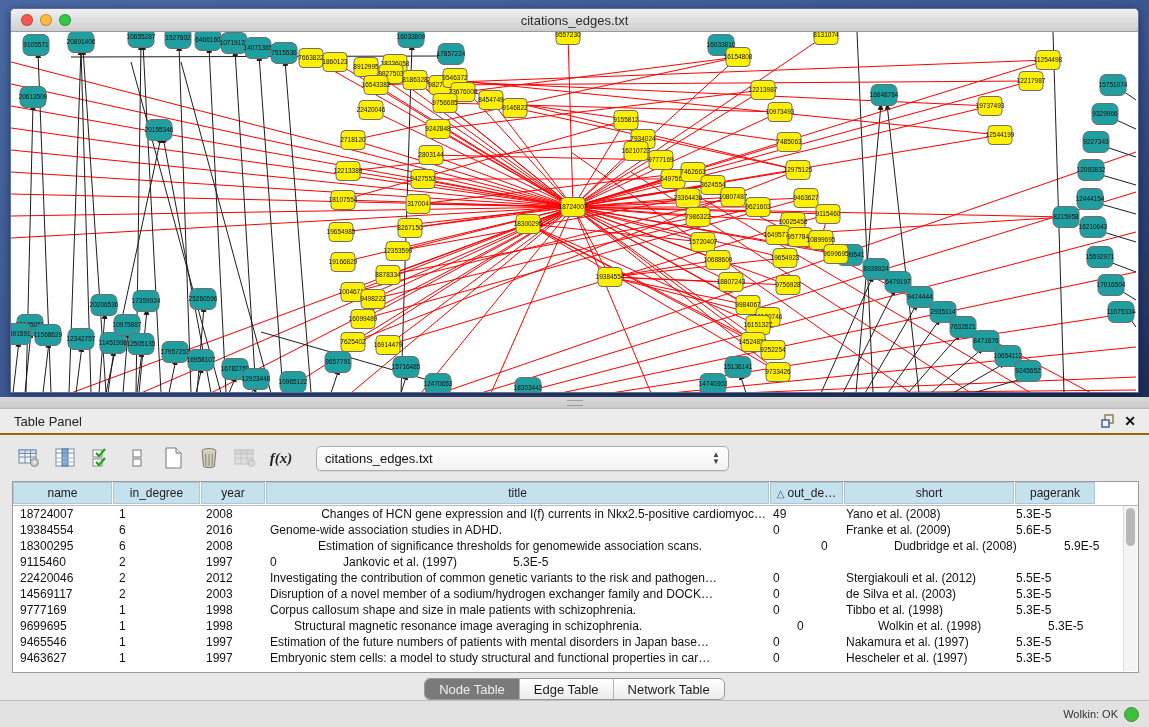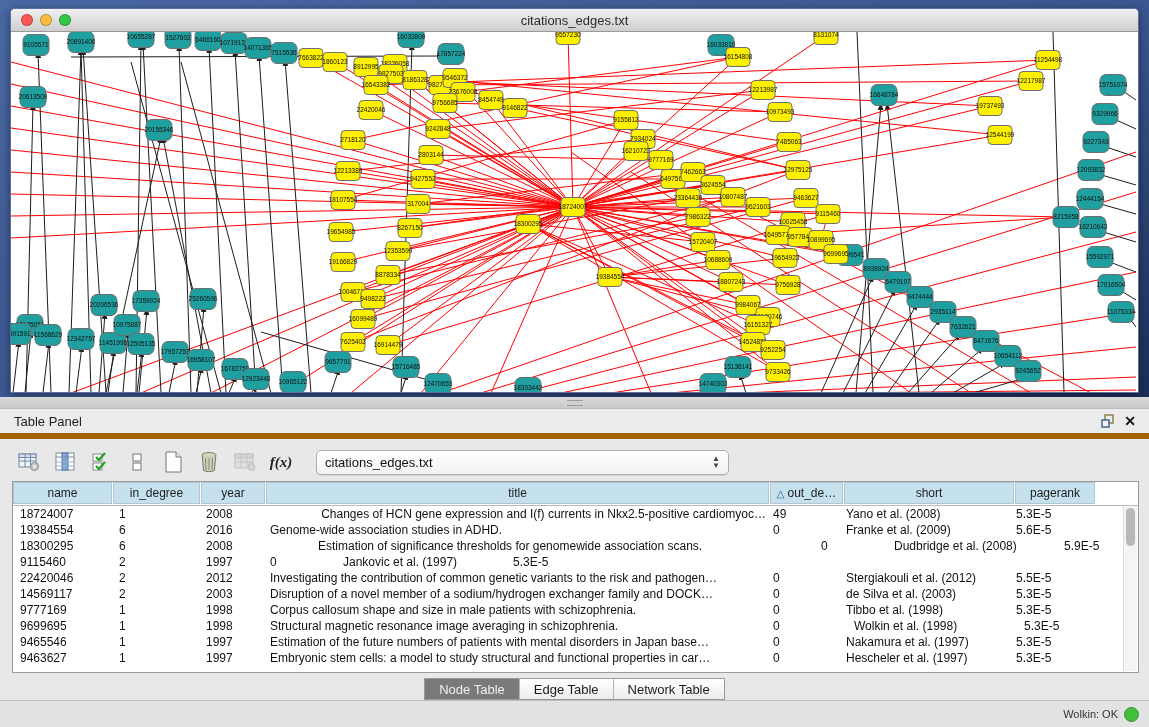--- a/index.html
+++ b/index.html
@@ -15,21 +15,21 @@
   #titlebar .title{font-size:13px;color:#2c2c2c;}
   .lights{position:absolute;left:10px;top:5px;display:flex;gap:7px;}
   .light{width:12px;height:12px;border-radius:50%;border:1px solid rgba(0,0,0,.25);box-sizing:border-box;}
   #canvas-wrap{flex:1;background:#ffffff;position:relative;}
   #graph-svg{position:absolute;left:0;top:0;}
   .nlabel{font-size:6.5px;fill:#111;text-anchor:middle;}
   
   #tablepanel{position:absolute;left:0;top:397px;width:1149px;height:330px;background:#e8e8e8;}
   #split{height:11px;background:linear-gradient(#dadada,#c9c9c9);border-bottom:1px solid #bcbcbc;position:relative;}
   #split .grip{position:absolute;left:567px;top:3px;width:16px;height:4px;border-top:1px solid #9d9d9d;border-bottom:1px solid #9d9d9d;}
-  #panelheader{height:24px;display:flex;align-items:center;background:#ececec;border-bottom:6px solid #a16207;}
+  #panelheader{height:24px;display:flex;align-items:center;background:#ececec;border-bottom:2px solid #a16207;}
   #panelheader .ptitle{font-size:13px;color:#222;padding-left:14px;flex:1;}
   .hdr-btn{width:22px;height:18px;display:flex;align-items:center;justify-content:center;cursor:default;}
   #toolbar{height:46px;display:flex;align-items:center;gap:6px;padding-left:14px;}
   .tbtn{width:30px;height:30px;display:flex;align-items:center;justify-content:center;border-radius:4px;}
   .fx{font-size:15px;font-style:italic;font-weight:bold;color:#222;font-family:"Liberation Serif",serif;}
   #tableselect{margin-left:14px;width:395px;height:23px;background:linear-gradient(#ffffff,#f2f2f2);
     border:1px solid #adadad;border-radius:5px;display:flex;align-items:center;font-size:13px;color:#111;
     padding:0 8px;box-shadow:0 1px 1px rgba(0,0,0,.08);}
   #tableselect .val{flex:1;}
   #tableselect .steppers{font-size:8px;line-height:7px;color:#444;text-align:center;}
@@ -38,21 +38,21 @@
   #thead{display:flex;height:23px;background:#fff;border-bottom:1px solid #b9b9b9;}
   .th{background:#c6e1ee;border:1px solid #ffffff;outline:1px solid #b0c6d2;outline-offset:-1px;
     box-sizing:border-box;font-size:12px;color:#1c1c1c;display:flex;align-items:center;justify-content:center;
     height:22px;margin-right:1px;}
   .th .sort{color:#20647e;font-size:10px;margin-right:3px;}
   .trow{display:flex;height:16px;align-items:center;font-size:12px;color:#111;white-space:nowrap;}
   .td{overflow:hidden;box-sizing:border-box;padding-left:7px;}
   #vscroll{position:absolute;right:1px;top:24px;width:13px;height:165px;background:#f4f4f4;border-left:1px solid #ddd;}
   #vthumb{position:absolute;left:2px;top:2px;width:9px;height:38px;background:#b8b8b8;border-radius:5px;}
   #tabsrow{position:absolute;left:0;top:281px;width:1149px;display:flex;justify-content:center;}
-  .seg{display:flex;border:1px solid #9a9a9a;border-radius:0;overflow:hidden;height:20px;
+  .seg{display:flex;border:1px solid #9a9a9a;border-radius:6px;overflow:hidden;height:20px;
     background:linear-gradient(#ffffff,#ececec);box-shadow:0 1px 1px rgba(0,0,0,.1);}
   .seg .tab{padding:0 14px;font-size:13px;display:flex;align-items:center;color:#1c1c1c;border-right:1px solid #b5b5b5;}
   .seg .tab:last-child{border-right:none;}
   .seg .tab.sel{background:#7a7a7a;color:#efefef;}
   #statusbar{position:absolute;left:0;top:303px;width:1149px;height:27px;background:#e2e2e2;
     border-top:1px solid #bdbdbd;display:flex;align-items:center;justify-content:flex-end;padding-right:10px;box-sizing:border-box;}
   #statusbar .mem{font-size:11px;color:#333;margin-right:6px;}
   #memdot{width:13px;height:13px;border-radius:50%;border:1px solid #4a8a3a;}
 </style>
 </head>
@@ -697,21 +697,21 @@
           <div class="td" style="width: 64px;">1998</div>
           <div class="td" style="width: 503px;">Corpus callosum shape and size in male patients with schizophrenia.</div>
           <div class="td" style="width: 73px;">0</div>
           <div class="td" style="width: 170px;">Tibbo et al. (1998)</div>
           <div class="td" style="width: 80px;">5.3E-5</div>
         </div>
         <div class="trow">
           <div class="td" style="width: 99px;">9699695</div>
           <div class="td" style="width: 87px;">1</div>
           <div class="td" style="width: 64px;">1998</div>
-          <div class="td" style="width: 503px;">Structural magnetic resonance image averaging in schizophrenia.</div>
+          <div class="td" style="width: 503px; margin-left: 24px;">Structural magnetic resonance image averaging in schizophrenia.</div>
           <div class="td" style="width: 73px;">0</div>
           <div class="td" style="width: 170px; margin-left: 8px;">Wolkin et al. (1998)</div>
           <div class="td" style="width: 80px;">5.3E-5</div>
         </div>
         <div class="trow">
           <div class="td" style="width: 99px;">9465546</div>
           <div class="td" style="width: 87px;">1</div>
           <div class="td" style="width: 64px;">1997</div>
           <div class="td" style="width: 503px;">Estimation of the future numbers of patients with mental disorders in Japan base…</div>
           <div class="td" style="width: 73px;">0</div>

